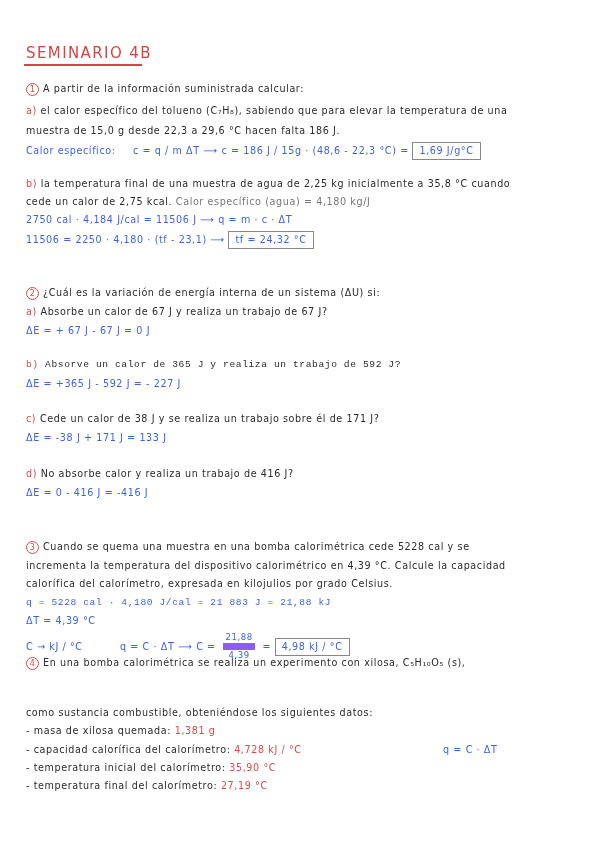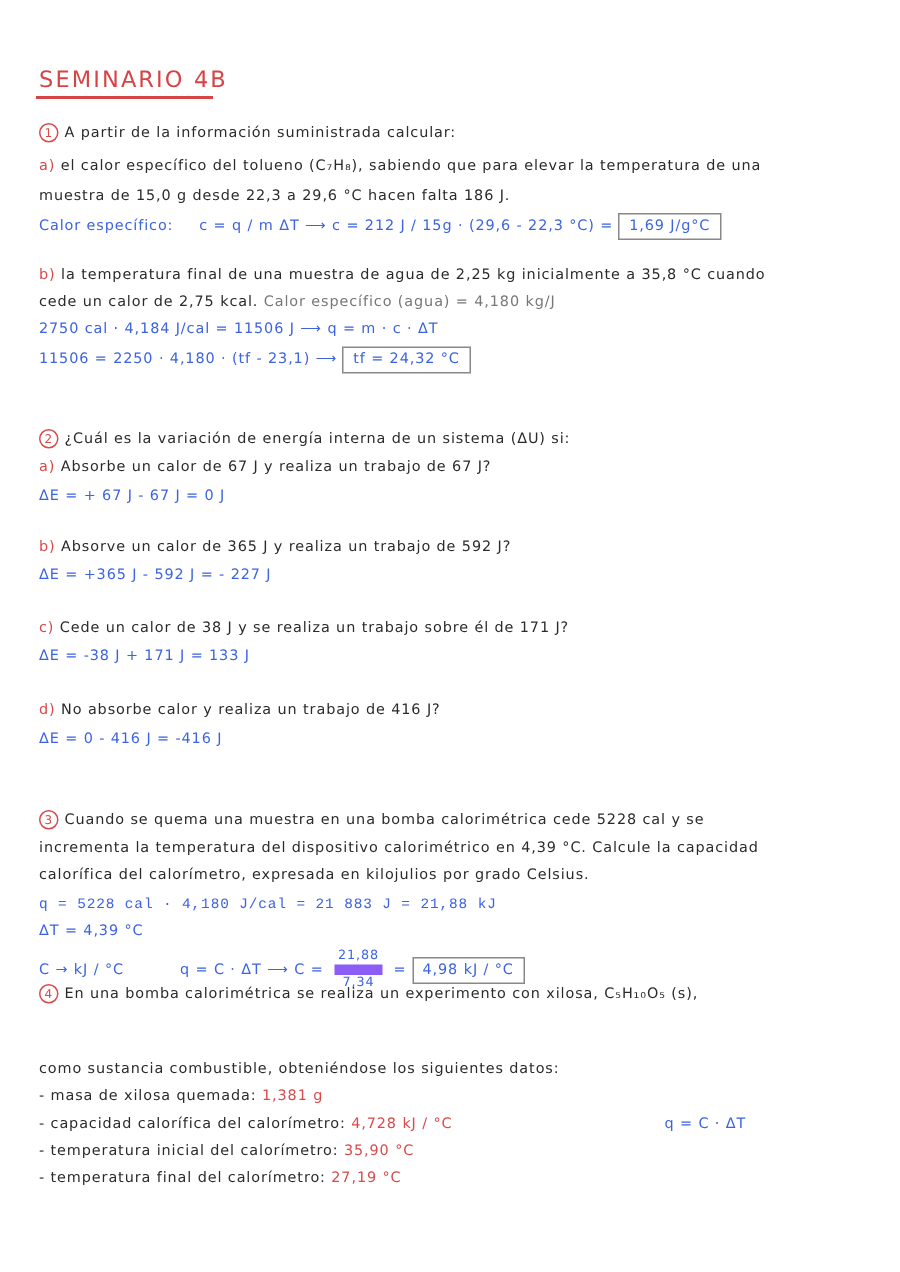--- a/index.html
+++ b/index.html
@@ -42,21 +42,21 @@
   <div class="line blk" style="top:104px;">
     <span class="red">a)</span>
     <span>el calor específico del tolueno (C₇H₈), sabiendo que para elevar la temperatura de una</span>
   </div>
   <div class="line blk" style="top:124px;">muestra de 15,0 g desde 22,3 a 29,6 °C hacen falta 186 J.</div>
   <div class="line blue" style="top:142px;">
     <span>Calor específico:</span>
     <span class="sp"></span>
     <span>c = q / m ΔT</span>
     <span>⟶</span>
-    <span>c = 212 J / 15g · (29,6 - 22,3 °C) =</span>
+    <span>c = 186 J / 15g · (48,6 - 22,3 °C) =</span>
     <span class="boxed">1,69 J/g°C</span>
   </div>
 
   <div class="line blk" style="top:177px;">
     <span class="red">b)</span>
     <span>la temperatura final de una muestra de agua de 2,25 kg inicialmente a 35,8 °C cuando</span>
   </div>
   <div class="line blk" style="top:195px;">
     <span>cede un calor de 2,75 kcal.</span>
     <span class="gray">Calor específico (agua) = 4,180 kg/J</span>
@@ -74,21 +74,21 @@
 
   <div class="line blk" style="top:286px;">
     <span class="num-circle">2</span><span>¿Cuál es la variación de energía interna de un sistema (ΔU) si:</span>
   </div>
   <div class="line blk" style="top:305px;">
     <span class="red">a)</span>
     <span>Absorbe un calor de 67 J y realiza un trabajo de 67 J?</span>
   </div>
   <div class="line blue" style="top:324px;">ΔE = + 67 J - 67 J = 0 J</div>
 
-  <div class="line blk" style="top:358px;">
+  <div class="line blk" style="top:358px;font-family:Liberation Mono, monospace;">
     <span class="red">b)</span>
     <span>Absorve un calor de 365 J y realiza un trabajo de 592 J?</span>
   </div>
   <div class="line blue" style="top:377px;">ΔE = +365 J - 592 J = - 227 J</div>
 
   <div class="line blk" style="top:412px;">
     <span class="red">c)</span>
     <span>Cede un calor de 38 J y se realiza un trabajo sobre él de 171 J?</span>
   </div>
   <div class="line blue" style="top:431px;">ΔE = -38 J + 171 J = 133 J</div>
@@ -107,21 +107,21 @@
   <div class="line blue" style="top:596px;font-family:Liberation Mono, monospace;">q = 5228 cal · 4,180 J/cal = 21 883 J = 21,88 kJ</div>
   <div class="line blue" style="top:614px;">ΔT = 4,39 °C</div>
   <div class="line blue" style="top:632px;">
     <span>C → kJ / °C</span>
     <span class="sp"></span><span class="sp"></span><span class="sp"></span>
     <span>q = C · ΔT</span>
     <span>⟶</span>
     <span>C =</span>
     <span class="frac">
       <span class="num">21,88</span>
-      <span class="den">7,34</span>
+      <span class="den">4,39</span>
     </span>
     <span>=</span>
     <span class="boxed">4,98 kJ / °C</span>
   </div>
 
   <div class="line blk" style="top:656px;">
     <span class="num-circle">4</span><span>En una bomba calorimétrica se realiza un experimento con xilosa, C₅H₁₀O₅ (s),</span>
   </div>
   <div class="line blk" style="top:706px;">como sustancia combustible, obteniéndose los siguientes datos:</div>
   <div class="line blk" style="top:724px;">

